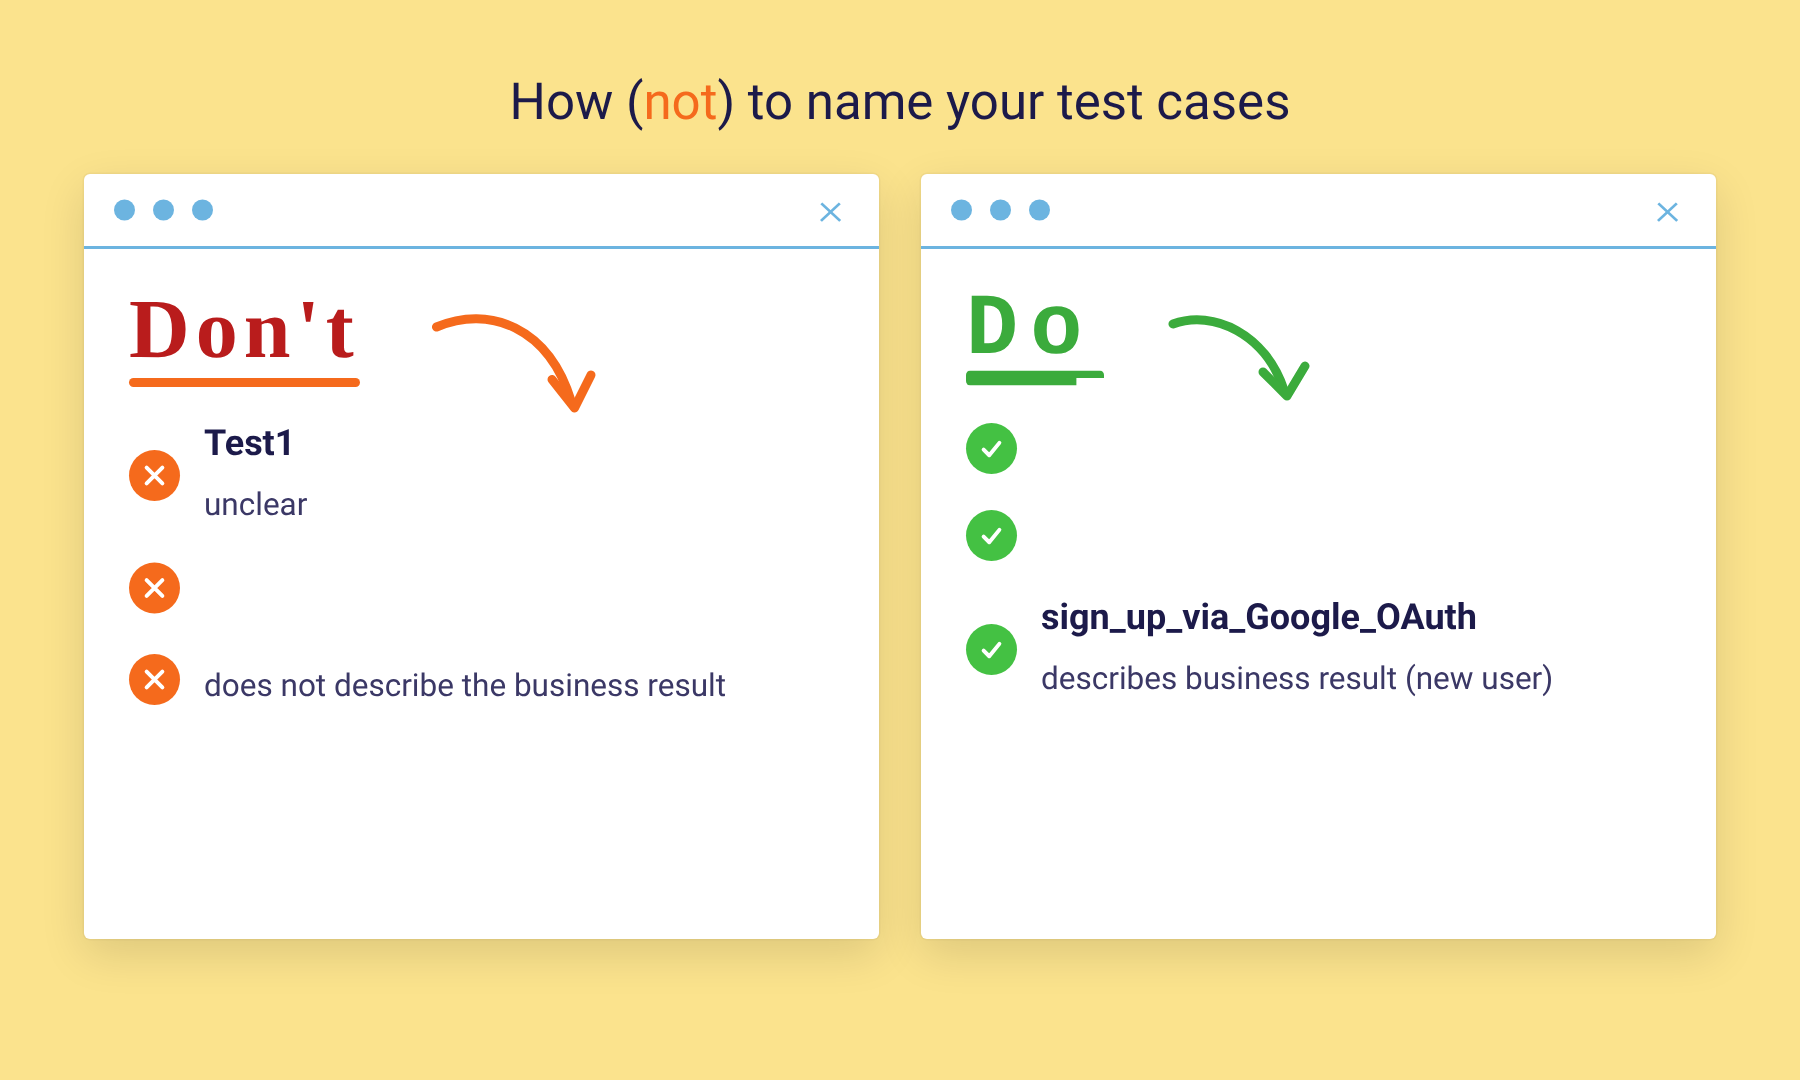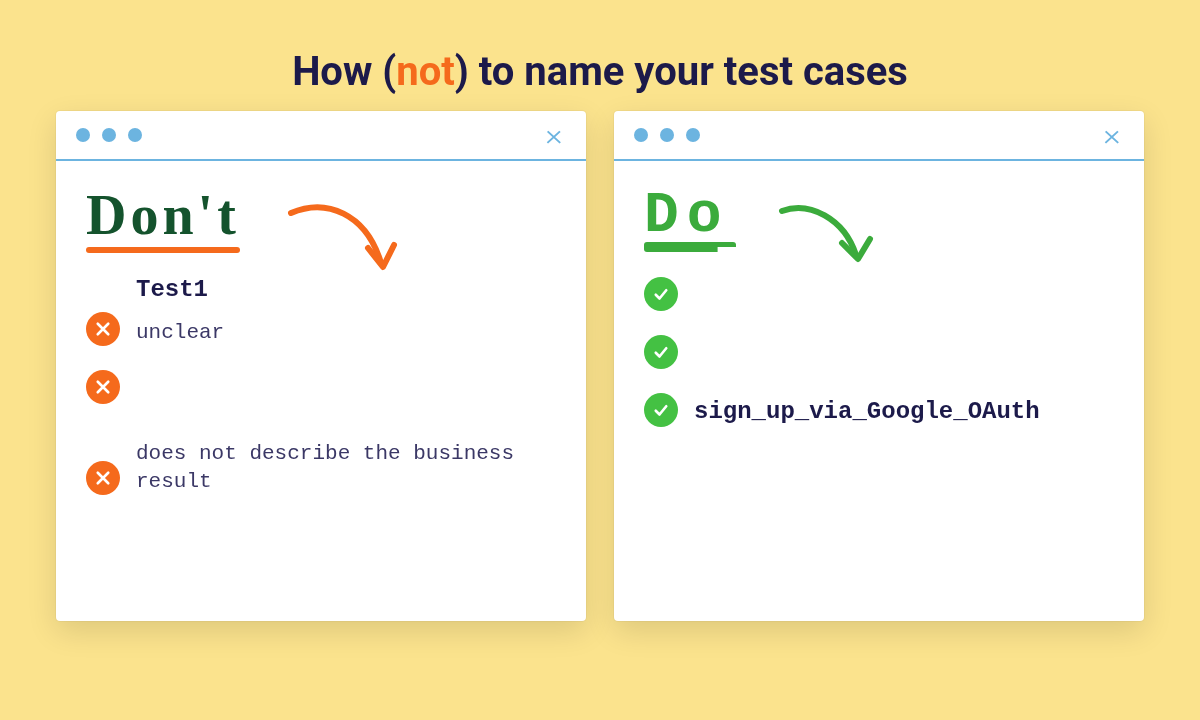--- a/index.html
+++ b/index.html
@@ -6,25 +6,25 @@
   body {
     width: 1200px;
     height: 720px;
     background: #fbe38d;
     font-family: -apple-system, BlinkMacSystemFont, "Segoe UI", Roboto, sans-serif;
     overflow: hidden;
     position: relative;
   }
   .title {
     text-align: center;
-    font-size: 40px;
-    font-weight: 700;
+    font-size: 34px;
+    font-weight: 400;
     color: #1c1a4a;
     padding-top: 48px;
-    padding-bottom: 16px;
+    padding-bottom: 28px;
   }
   .title .accent { color: #f56a1c; }
   .panels {
     display: flex;
     justify-content: center;
     gap: 28px;
     padding: 0 48px;
   }
   .panel {
     background: #ffffff;
@@ -60,21 +60,21 @@
   }
   .hand-heading {
     height: 80px;
     position: relative;
     margin-bottom: 12px;
   }
   .hand-dont {
     font-family: "Comic Sans MS", "Segoe Script", cursive;
     font-size: 56px;
     font-weight: 700;
-    color: #14532d;
+    color: #b91c1c;
     letter-spacing: 4px;
     display: inline-block;
     position: relative;
   }
   .hand-dont::after {
     content: "";
     position: absolute;
     left: 0; right: 0; bottom: -6px;
     height: 6px;
     background: #f56a1c;
@@ -99,21 +99,21 @@
       linear-gradient(#3bab3c,#3bab3c) 0 100%/80% 5px no-repeat;
     border-radius: 3px;
   }
   .arrow {
     position: absolute;
     top: 10px;
   }
   .arrow.dont-arrow { left: 200px; }
   .arrow.do-arrow { left: 130px; }
   .items { display: flex; flex-direction: column; gap: 22px; }
-  .item { display: flex; align-items: flex-end; gap: 16px; font-family: Liberation Mono, monospace; }
+  .item { display: flex; align-items: center; gap: 16px; }
   .badge {
     width: 34px; height: 34px; border-radius: 50%;
     flex-shrink: 0;
     display: flex; align-items: center; justify-content: center;
     margin-top: 2px;
   }
   .badge.bad { background: #f56a1c; }
   .badge.good { background: #44c143; }
   .badge svg { width: 18px; height: 18px; }
   .item-text { flex: 1; }
@@ -223,19 +223,20 @@
           </div>
         </div>
         <div class="item">
           <div class="badge good">
             <svg viewBox="0 0 24 24">
                 <path d="M5 13 L10 18 L19 7" fill="none" stroke="#fff" stroke-width="3.5" stroke-linecap="round" stroke-linejoin="round"></path>
               </svg>
           </div>
           <div class="item-text">
             <div class="item-title">sign_up_via_Google_OAuth</div>
+            <div class="item-desc">describes business result (new user)</div>
           </div>
         </div>
       </div>
     </div>
   </div>
 
 </div>
 
 </body></html>

